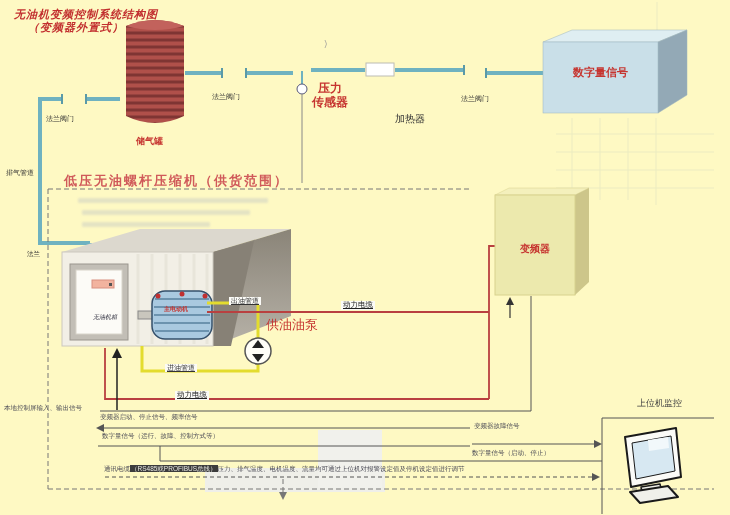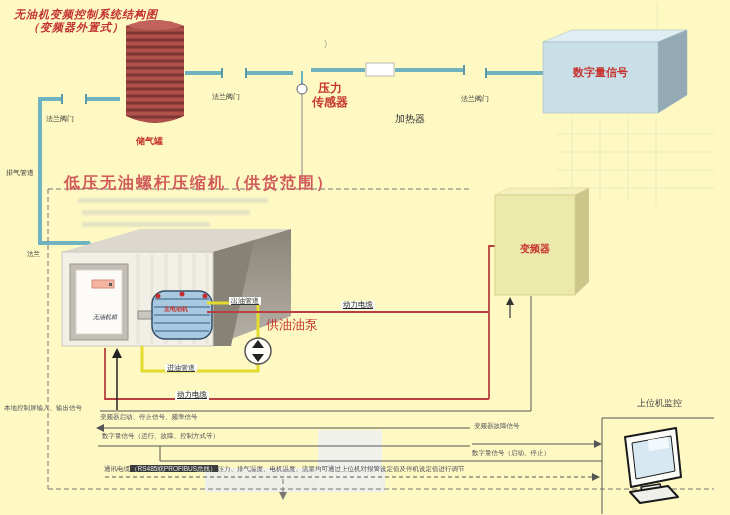--- a/index.html
+++ b/index.html
@@ -4,21 +4,21 @@
 <style>
   html,body{margin:0;padding:0;background:#e8e8e8;}
   .stage{position:relative;width:730px;height:515px;background:#fef9c3;overflow:hidden;
          font-family:"Liberation Sans",sans-serif;}
   .stage svg{position:absolute;left:0;top:0;}
   .lb{position:absolute;white-space:nowrap;color:#333;line-height:1.15;}
   .red{color:#c63530;}
   .sm{font-size:7px;}
   .xs{font-size:6.5px;color:#4a4a55;}
   .title{font-size:11px;font-weight:bold;font-style:italic;color:#c22f2f;letter-spacing:1px;}
-  .heading{font-size:16px;font-weight:bold;color:#d05a5a;letter-spacing:2px;}
+  .heading{font-size:13px;font-weight:bold;color:#d05a5a;letter-spacing:2px;}
   .boxlabel{font-weight:bold;text-align:center;}
   .onwhite{background:#fbfbf7;padding:0 2px;text-decoration:underline;}
   .hl{background:#3c3c3c;color:#e6e6e0;padding:0 1px;}
   .ghost{position:absolute;background:#c6c9c4;opacity:.45;filter:blur(1px);height:5px;}
   .smudge{position:absolute;background:#ededе8;}
 </style>
 </head>
 <body>
 
 <div class="stage">

